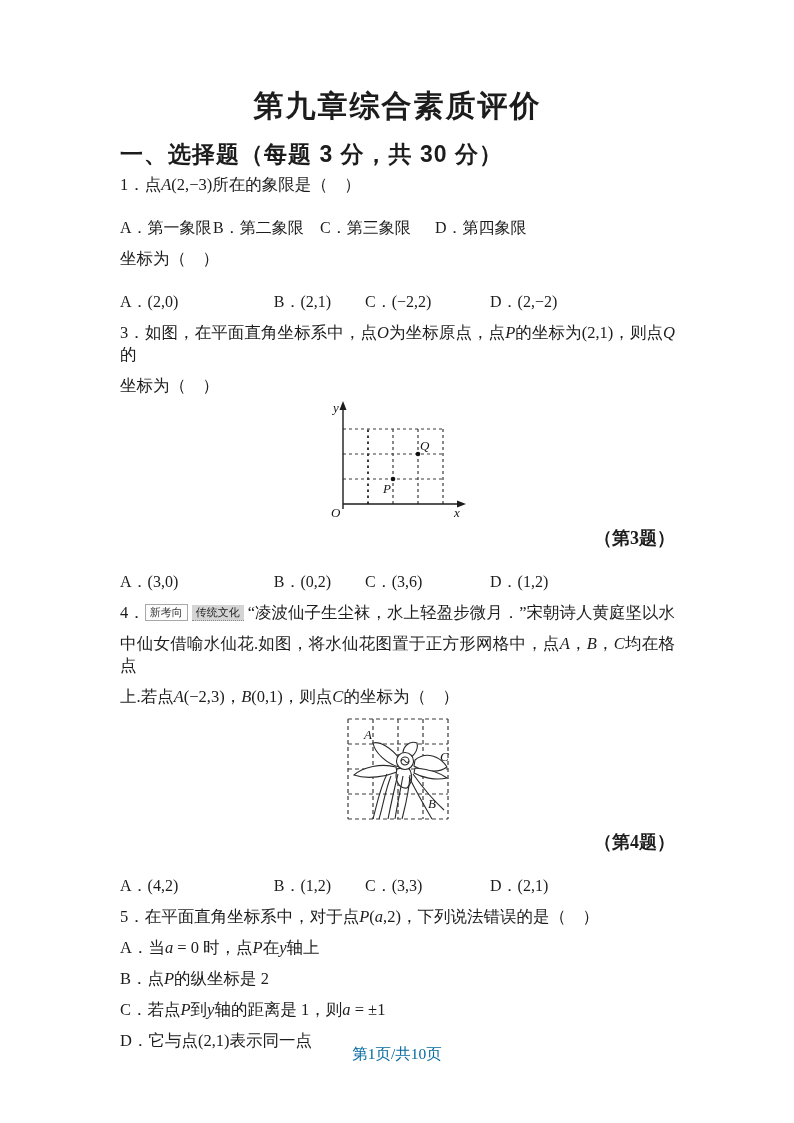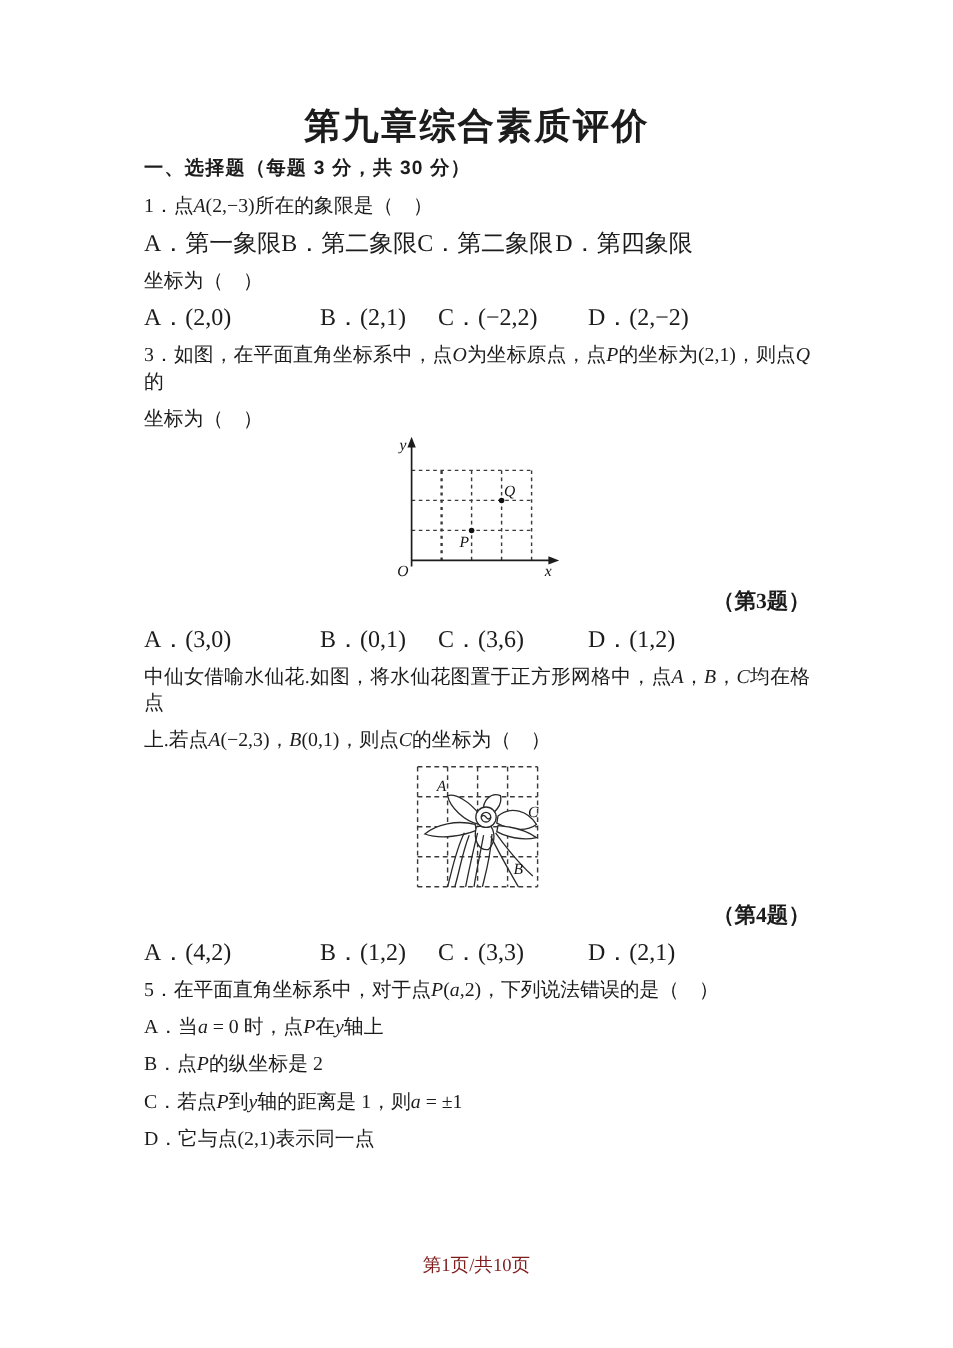--- a/index.html
+++ b/index.html
@@ -3,25 +3,25 @@
 <meta charset="utf-8">
 <style>
   html,body{margin:0;padding:0;background:#ffffff;}
   .page{position:relative;width:794px;height:1123px;background:#ffffff;overflow:hidden;
         font-family:"Liberation Serif","DejaVu Serif",serif;color:#1c1c1c;}
   .content{position:absolute;left:120px;top:86px;width:555px;}
   .title{font-family:"Liberation Sans","DejaVu Sans",sans-serif;font-weight:700;
          font-size:30px;line-height:40px;text-align:center;margin:0;letter-spacing:2px;}
   .subtitle{font-size:16px;line-height:24px;text-align:center;margin-top:7px;}
   .sec{font-family:"Liberation Sans","DejaVu Sans",sans-serif;font-weight:700;
-       font-size:16px;line-height:30px;letter-spacing:1px;}
+       font-size:23px;line-height:30px;margin-top:13px;letter-spacing:1px;}
   .line{font-size:16.5px;line-height:22px;margin-top:9px;}
   .first{margin-top:5px;}
   .just{text-align:justify;text-align-last:justify;}
-  .opts{display:flex;font-size:20px;line-height:22px;margin-top:9px;}
+  .opts{display:flex;font-size:16px;line-height:22px;margin-top:21px;}
   .opts span{flex:0 0 auto;white-space:nowrap;}
   .numopts span:nth-child(1){flex-basis:120px;}
   .numopts span:nth-child(2){flex-basis:125px;text-align:center;}
   .numopts span:nth-child(3){flex-basis:125px;}
   .q1opts span:nth-child(1){flex-basis:93px;}
   .q1opts span:nth-child(2){flex-basis:107px;}
   .q1opts span:nth-child(3){flex-basis:115px;}
   i{font-style:italic;font-family:"Liberation Serif","DejaVu Serif",serif;}
   .badge{display:inline-block;font-size:11px;line-height:15px;padding:0 4px;
          vertical-align:2px;margin-right:4px;font-family:"Liberation Sans","DejaVu Sans",sans-serif;}
@@ -29,36 +29,36 @@
   .badge-gray{background:#d4d4d4;border-bottom:1px dotted #8a8a8a;color:#222;}
   .figwrap{text-align:center;}
   .fig3{margin-top:2px;}
   .fig4{margin-top:6px;}
   .figcap{font-size:18px;line-height:24px;text-align:right;font-weight:bold;}
   .cap4{margin-top:4px;}
   svg{display:inline-block;vertical-align:top;}
   svg text{font-family:"Liberation Serif","DejaVu Serif",serif;font-style:italic;
            font-size:13px;fill:#141414;}
   .footer{position:absolute;left:0;right:0;top:1044px;text-align:center;
-          font-size:15.5px;color:#7f1d1d;}
+          font-size:15.5px;color:#0369a1;}
 </style>
 </head>
 <body>
 
 <div class="page">
   <div class="content">
 
     <h1 class="title">第九章综合素质评价</h1>
     <div class="sec">一、选择题（每题 3 分，共 30 分）</div>
 
     <div class="line first">1．点<i>A</i>(2,−3)所在的象限是（　）</div>
     <div class="opts q1opts">
       <span>A．第一象限</span>
       <span>B．第二象限</span>
-      <span>C．第二象限</span>
+      <span>C．第三象限</span>
       <span>D．第四象限</span>
     </div>
 
     <div class="line">坐标为（　）</div>
     <div class="opts numopts">
       <span>A．(2,0)</span>
       <span>B．(2,1)</span>
       <span>C．(−2,2)</span>
       <span>D．(2,−2)</span>
     </div>
@@ -93,25 +93,28 @@
         <text x="126" y="118">x</text>
         <text x="3" y="118">O</text>
         <text x="55" y="94">P</text>
         <text x="92" y="51">Q</text>
       </svg>
       <div class="figcap">（第3题）</div>
     </div>
 
     <div class="opts numopts">
       <span>A．(3,0)</span>
-      <span>B．(0,1)</span>
+      <span>B．(0,2)</span>
       <span>C．(3,6)</span>
       <span>D．(1,2)</span>
     </div>
 
+    <div class="line just">
+      <span>4．</span><span class="badge badge-outline">新考向</span><span class="badge badge-gray">传统文化</span><span>“凌波仙子生尘袜，水上轻盈步微月．”宋朝诗人黄庭坚以水</span>
+    </div>
     <div class="line just">中仙女借喻水仙花.如图，将水仙花图置于正方形网格中，点<i>A</i>，<i>B</i>，<i>C</i>均在格点</div>
     <div class="line">上.若点<i>A</i>(−2,3)，<i>B</i>(0,1)，则点<i>C</i>的坐标为（　）</div>
 
     <div class="figwrap fig4">
       <svg width="130" height="112" viewBox="0 0 130 112">
 
         <g stroke="#3a3a3a" stroke-width="1.2" stroke-dasharray="4 3">
           <line x1="15" y1="5" x2="15" y2="105"></line>
           <line x1="40" y1="5" x2="40" y2="105"></line>
           <line x1="65" y1="5" x2="65" y2="105"></line>

